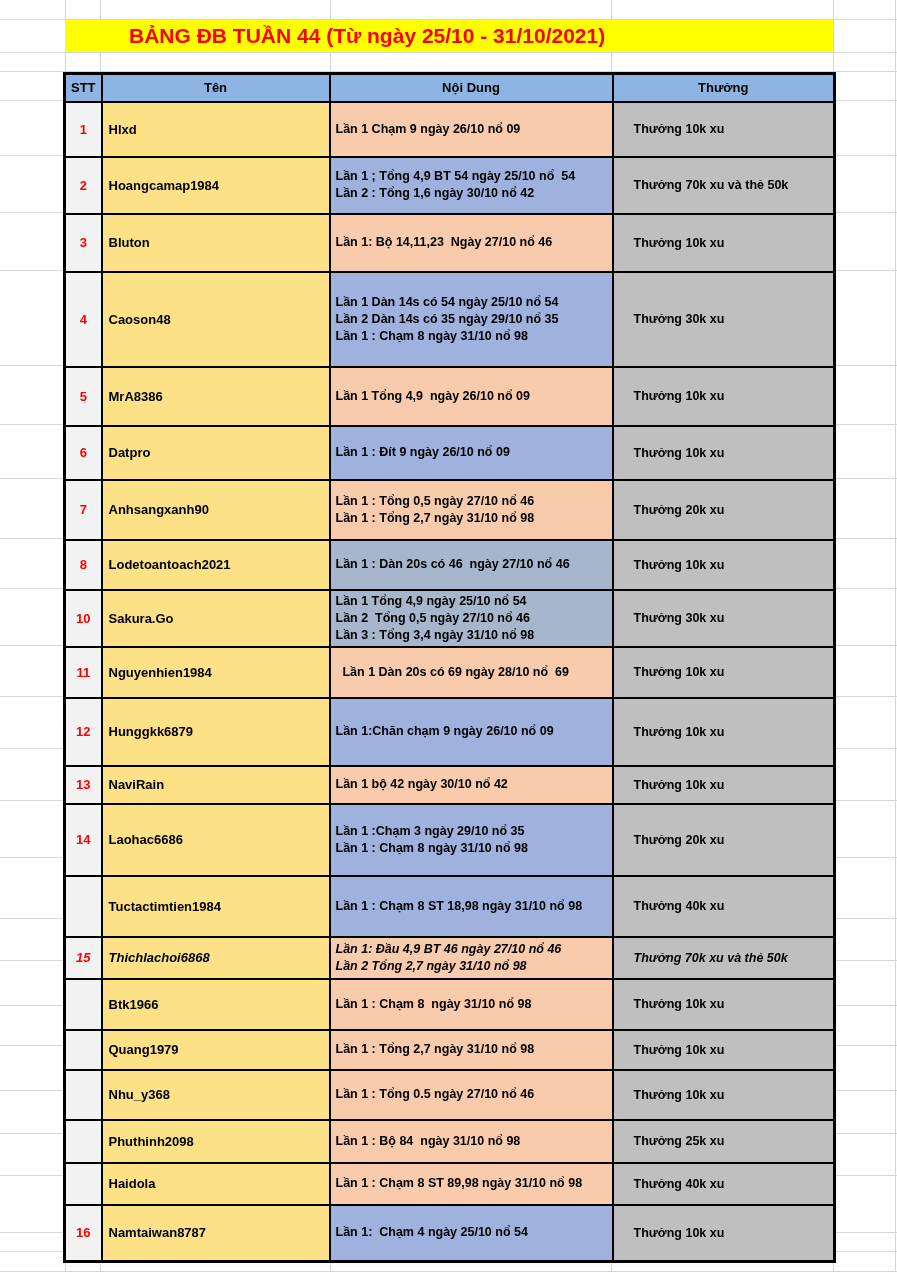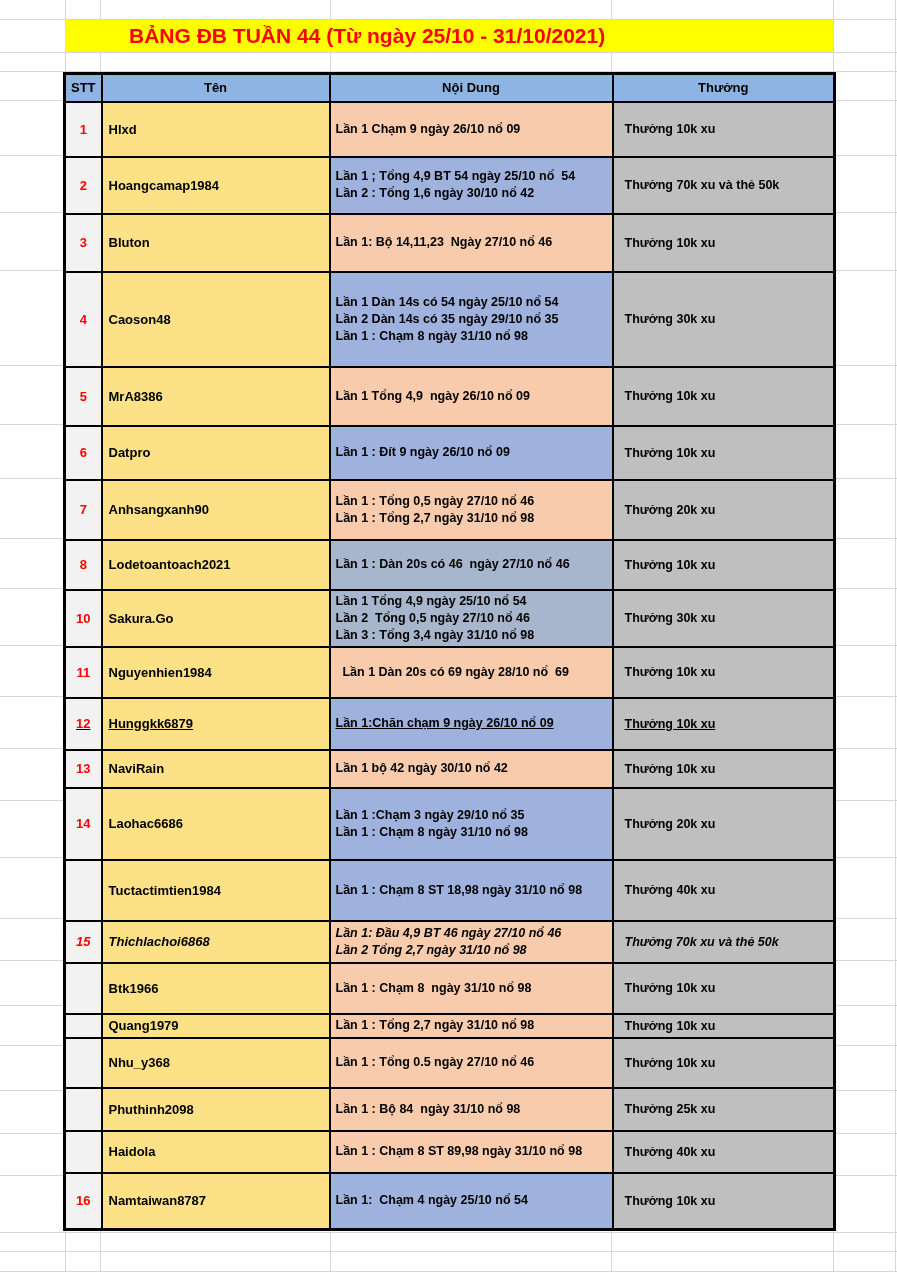--- a/index.html
+++ b/index.html
@@ -32,21 +32,21 @@
   .sheet th{
     background:var(--header_bg,#8db4e2);font-size:13px;height:28px;
   }
   td.c-stt{background:var(--stt_bg,#f2f2f2);color:var(--stt_text,#f00);text-align:center;font-size:13px;}
   td.c-name{background:var(--name_bg,#fce187);font-size:13px;padding-left:6px;white-space:nowrap;}
   td.c-content{font-size:12.5px;padding-left:5px;}
   td.c-content .cline{white-space:pre;line-height:17px;}
   td.c-content.orange{background:var(--orange,#f7cbac);}
   td.c-content.blue{background:var(--blue,#9fb1dd);}
   td.c-content.grayblue{background:var(--grayblue,#a7b6cc);}
-  td.c-reward{background:var(--reward_bg,#bfbfbf);font-size:12.5px;padding-left:11px;white-space:nowrap;}
+  td.c-reward{background:var(--reward_bg,#bfbfbf);font-size:12.5px;padding-left:20px;white-space:nowrap;}
 </style>
 </head>
 <body>
 
 <div id="gridlines">
     <div class="gl-v" style="left: 65px;"></div>
     <div class="gl-v" style="left: 100px;"></div>
     <div class="gl-v" style="left: 330px;"></div>
     <div class="gl-v" style="left: 611px;"></div>
     <div class="gl-v" style="left: 833px;"></div>
@@ -179,21 +179,21 @@
         <td class="c-reward">Thưởng 30k xu</td>
       </tr>
       <tr style="height: 51px;">
         <td class="c-stt">11</td>
         <td class="c-name">Nguyenhien1984</td>
         <td class="c-content orange">
           <div class="cline">  Lần 1 Dàn 20s có 69 ngày 28/10 nổ  69</div>
         </td>
         <td class="c-reward">Thưởng 10k xu</td>
       </tr>
-      <tr style="height: 52px; text-decoration: underline;">
+      <tr style="height: 68px;">
         <td class="c-stt">12</td>
         <td class="c-name">Hunggkk6879</td>
         <td class="c-content blue">
           <div class="cline">Lần 1:Chăn chạm 9 ngày 26/10 nổ 09</div>
         </td>
         <td class="c-reward">Thưởng 10k xu</td>
       </tr>
       <tr style="height: 38px;">
         <td class="c-stt">13</td>
         <td class="c-name">NaviRain</td>
@@ -229,21 +229,21 @@
         <td class="c-reward">Thưởng 70k xu và thẻ 50k</td>
       </tr>
       <tr style="height: 51px;">
         <td class="c-stt"></td>
         <td class="c-name">Btk1966</td>
         <td class="c-content orange">
           <div class="cline">Lần 1 : Chạm 8  ngày 31/10 nổ 98</div>
         </td>
         <td class="c-reward">Thưởng 10k xu</td>
       </tr>
-      <tr style="height: 24px; margin-left: 42px;">
+      <tr style="height: 40px; margin-left: 42px;">
         <td class="c-stt"></td>
         <td class="c-name">Quang1979</td>
         <td class="c-content orange">
           <div class="cline">Lần 1 : Tổng 2,7 ngày 31/10 nổ 98</div>
         </td>
         <td class="c-reward">Thưởng 10k xu</td>
       </tr>
       <tr style="height: 50px;">
         <td class="c-stt"></td>
         <td class="c-name">Nhu_y368</td>

